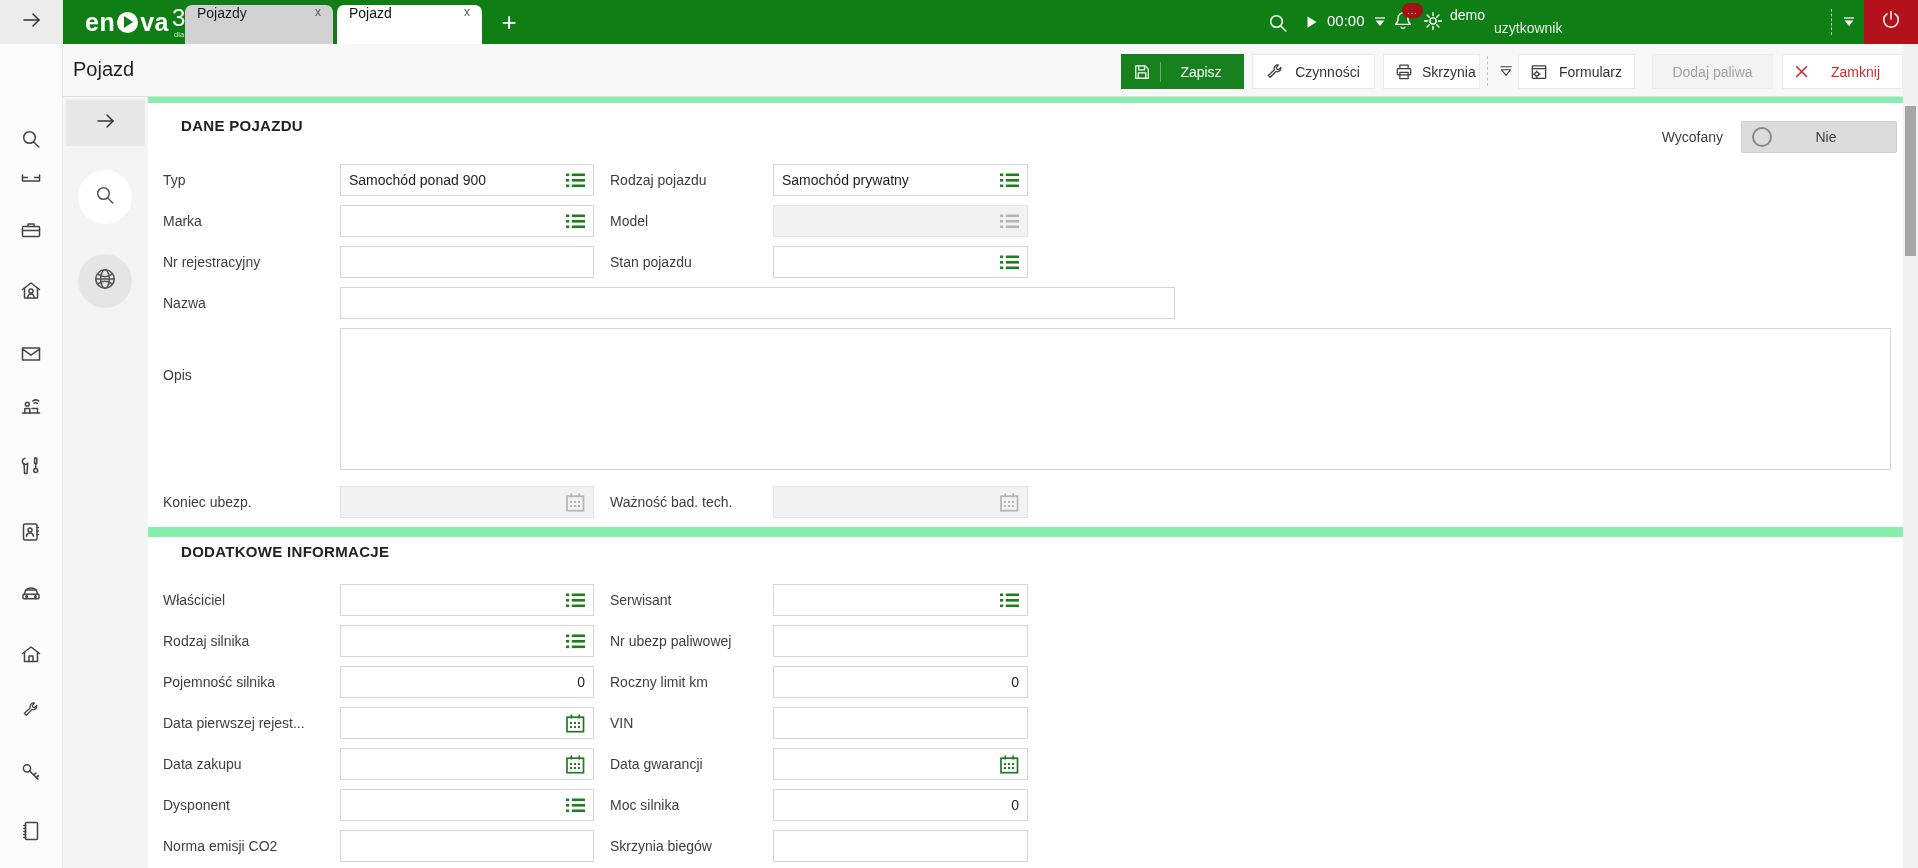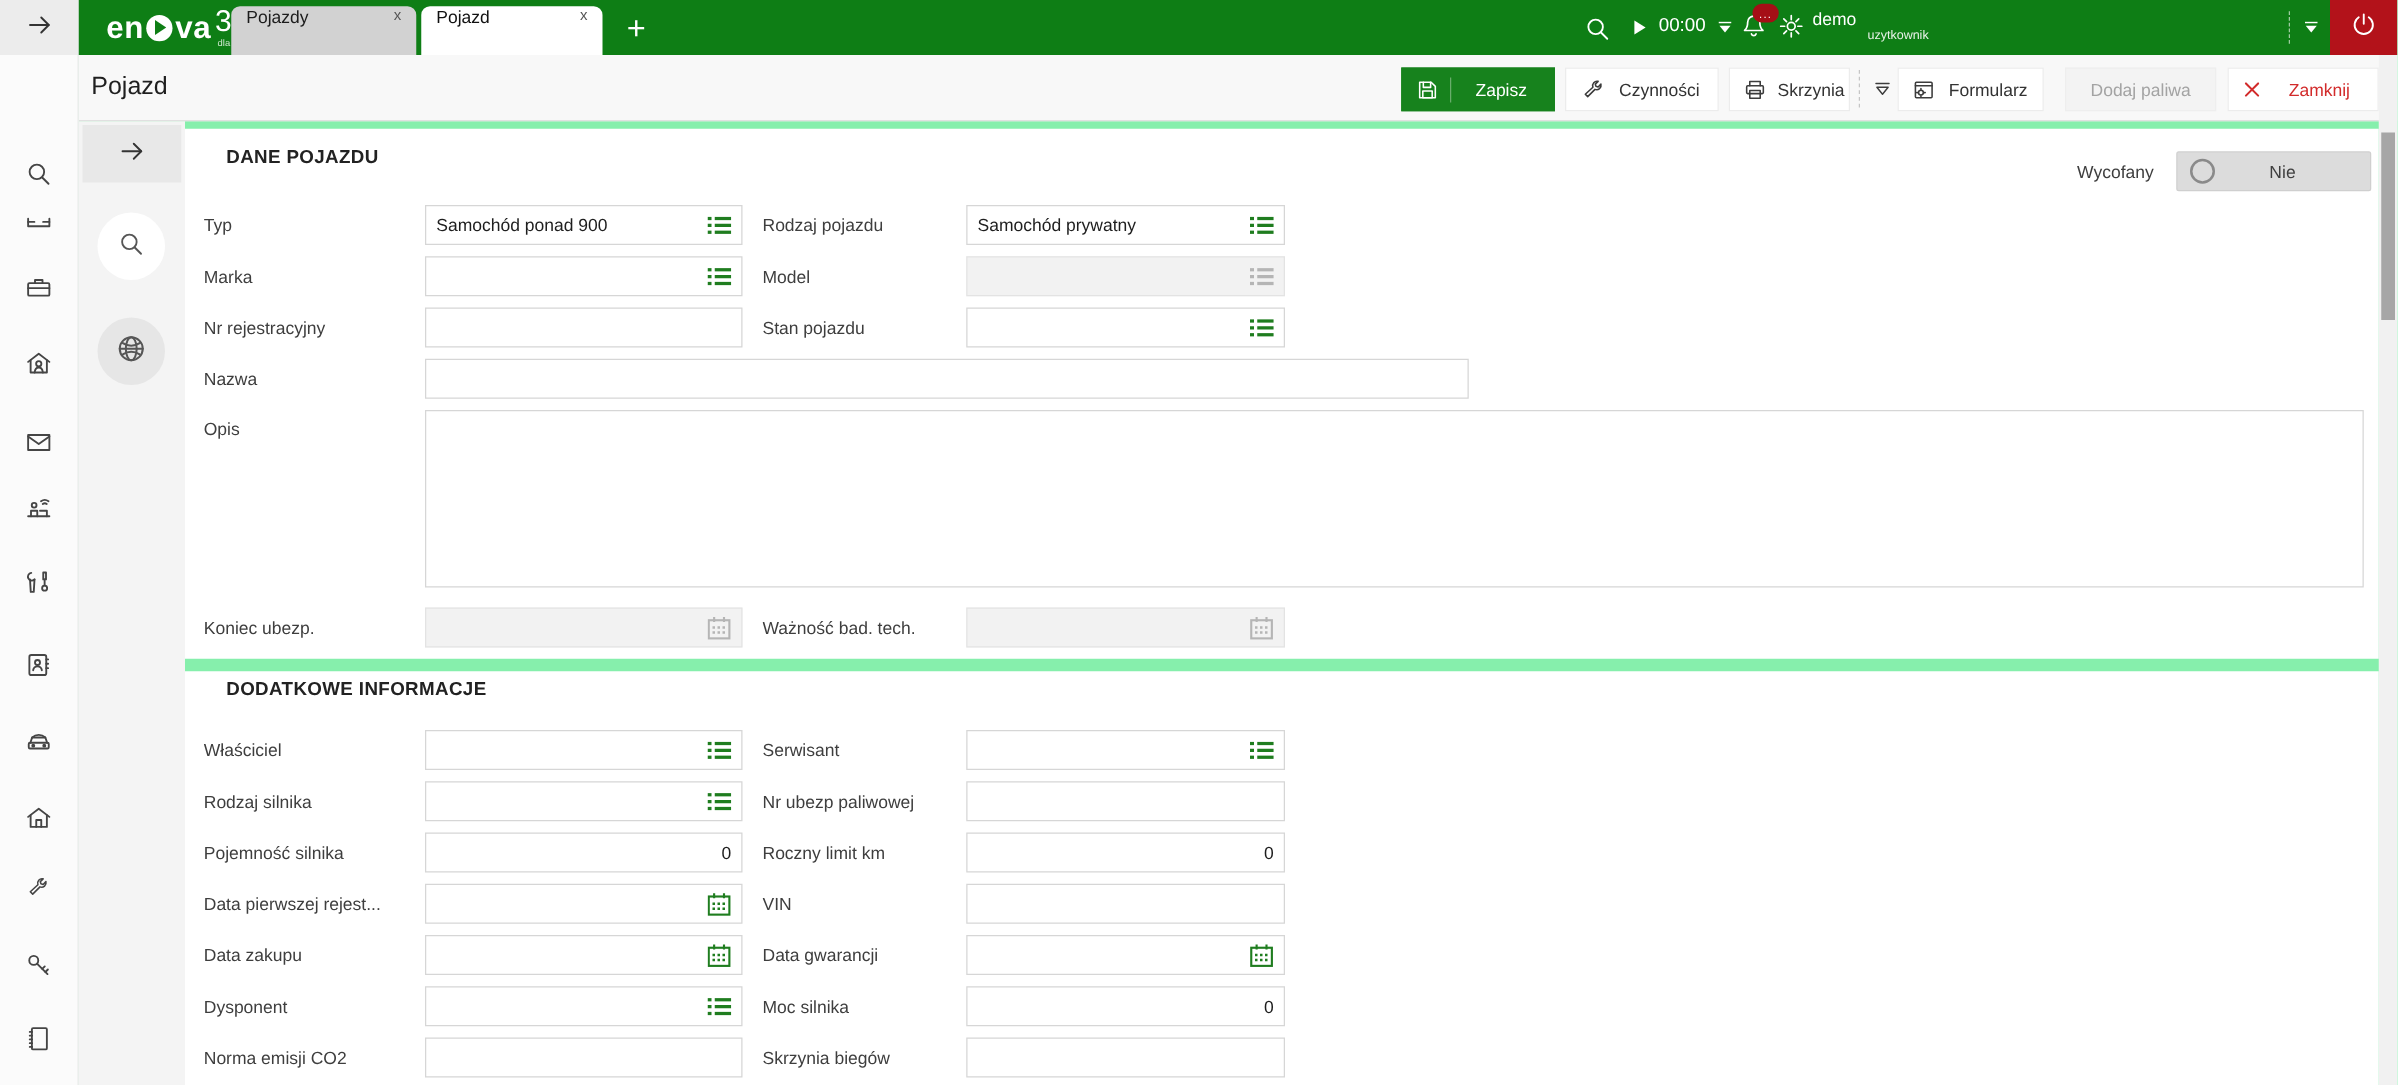--- a/index.html
+++ b/index.html
@@ -23,21 +23,21 @@
   .tab-x{margin-left:auto;font-size:12px;color:#555;padding-left:8px;cursor:pointer;}
   .newtab{position:absolute;left:494px;top:6px;width:30px;height:32px;color:#fff;font-size:26px;
           font-weight:300;display:flex;align-items:center;justify-content:center;cursor:pointer;}
   .tb-ic{position:absolute;color:#fff;display:flex;cursor:pointer;}
   .timer{position:absolute;left:1327px;top:12px;font-size:15px;color:#fff;cursor:pointer;}
   .badge{position:absolute;left:1402px;top:3px;width:21px;height:15px;border-radius:8px;
          background:#a50f16;color:#fff;font-size:9px;letter-spacing:1px;display:flex;
          align-items:center;justify-content:center;}
   .tb-user{position:absolute;left:1450px;top:7px;color:#fff;cursor:pointer;}
   .tb-user .uname{font-size:14px;line-height:16px;}
-  .tb-user .urole{font-size:10px;line-height:11px;color:#e8f2e8;padding-left:44px;}
+  .tb-user .urole{font-size:14px;line-height:11px;color:#e8f2e8;padding-left:44px;}
   .tb-sep{position:absolute;left:1831px;top:9px;height:26px;border-left:1px dashed rgba(255,255,255,.6);}
   .power{position:absolute;left:1864px;top:0;width:54px;height:44px;background:#b3121a;display:flex;
          align-items:center;justify-content:center;color:#fff;cursor:pointer;}
   
   .titlebar{position:absolute;left:63px;top:44px;width:1855px;height:53px;background:#f8f8f8;
             border-bottom:1px solid #e0e0e0;box-sizing:border-box;}
   .page-title{position:absolute;left:10px;top:14px;font-size:20px;color:#1f1f1f;}
   .tbtn{position:absolute;top:10px;height:35px;background:#fff;border:1px solid #ececec;display:flex;
         align-items:center;gap:8px;padding:0 10px;font-size:14px;color:#333;box-sizing:border-box;cursor:pointer;}
   .tbtn .ticon{display:flex;color:#3c3c3c;}
@@ -58,21 +58,21 @@
               align-items:center;justify-content:center;color:#333;cursor:pointer;}
   .side-circle{position:absolute;left:15px;width:54px;height:54px;border-radius:50%;display:flex;
                align-items:center;justify-content:center;color:#565656;cursor:pointer;}
   .circ-search{top:73px;background:#fff;}
   .circ-globe{top:157px;background:#e6e6e6;}
   
   .panel{position:absolute;left:148px;width:1755px;background:#fff;}
   .sec-title{position:absolute;left:33px;font-size:15px;font-weight:700;color:#222;letter-spacing:.3px;}
   .flabel{position:absolute;height:32px;line-height:32px;font-size:14px;color:#3e3e3e;
           white-space:nowrap;overflow:hidden;}
-  .flabel.top{line-height:20px;padding-top:5px;}
+  .flabel.top{line-height:20px;padding-top:5px;margin-top:32px;}
   .fbox{position:absolute;height:32px;background:#fff;border:1px solid #d6d6d6;display:flex;
         align-items:center;padding:0 8px;font-size:14px;color:#1e1e1e;box-sizing:border-box;}
   .fbox.disabled{background:#f2f2f2;border-color:#e3e3e3;}
   .fval{flex:1;white-space:nowrap;overflow:hidden;}
   .fval.num{text-align:right;}
   .fic{display:flex;margin-left:6px;}
   .fic.green{color:#1f7d1f;}
   .fic.gray{color:#b5b5b5;}
   .ftext{position:absolute;background:#fff;border:1px solid #d6d6d6;box-sizing:border-box;}
   .wyc-label{position:absolute;left:1380px;top:18px;width:195px;height:32px;line-height:32px;

